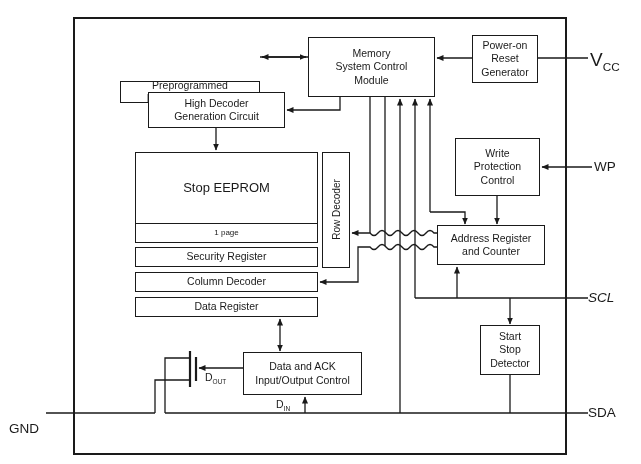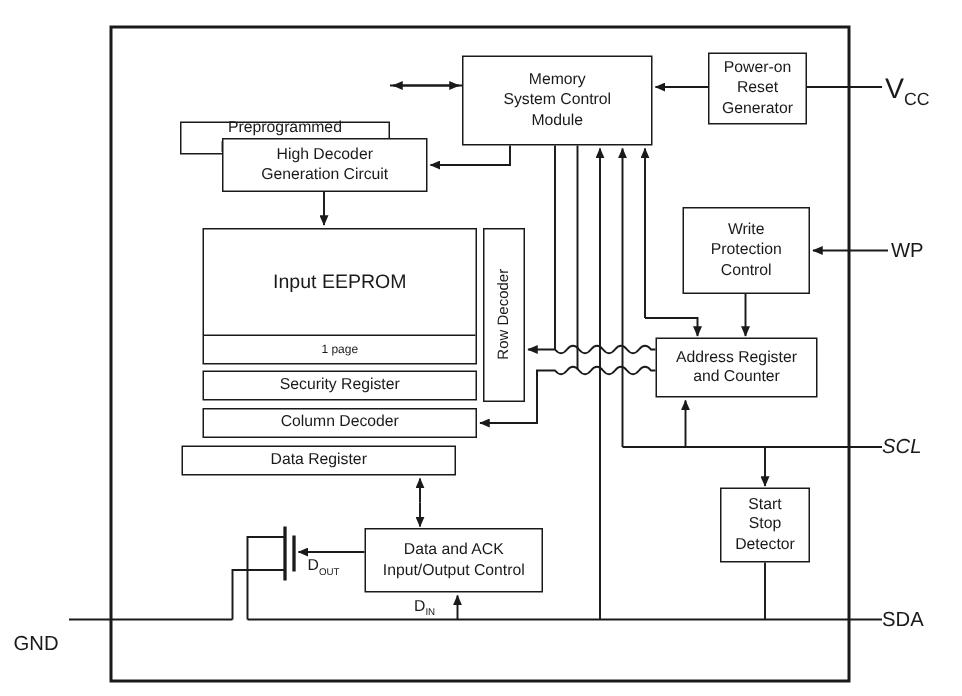--- a/index.html
+++ b/index.html
@@ -17,21 +17,21 @@
   .b-hv{left:148px;top:92px;width:137px;height:36px;}
   .b-eeprom{left:135px;top:152px;width:183px;height:91px;padding-bottom:18px;}
   .b-eeprom .lbl{font-size:13px;}
   .strip{position:absolute;left:0;right:0;bottom:0;height:18px;border-top:1.5px solid #1a1a1a;
          font-size:8px;line-height:17px;text-align:center;}
   .b-rowdec{left:322px;top:152px;width:28px;height:116px;display:block;}
   .b-rowdec .lbl{position:absolute;width:116px;height:25px;line-height:25px;
                  left:-45.5px;top:44px;transform:rotate(-90deg);text-align:center;font-size:10px;}
   .b-security{left:135px;top:247px;width:183px;height:20px;}
   .b-coldec{left:135px;top:272px;width:183px;height:20px;}
-  .b-datareg{left:121px;top:297px;width:183px;height:20px;}
+  .b-datareg{left:135px;top:297px;width:183px;height:20px;}
   .b-wp{left:455px;top:138px;width:85px;height:58px;}
   .b-addrreg{left:437px;top:225px;width:108px;height:40px;}
   .b-startstop{left:480px;top:325px;width:60px;height:50px;}
   .b-dataack{left:243px;top:352px;width:119px;height:43px;}
   .wires{position:absolute;left:0;top:0;width:641px;height:464px;z-index:3;pointer-events:none;}
   .pin{position:absolute;z-index:4;font-size:13.5px;}
   .pin sub, .sig sub{font-size:62%;}
   .pin-vcc{left:590px;top:49px;font-size:19px;}
   .pin-wp{left:594px;top:159px;}
   .pin-scl{left:588px;top:290px;font-style:italic;}
@@ -111,21 +111,21 @@
 Reset
 Generator</span>
   </div>
 
   <div class="box b-hv">
     <span class="lbl">High Decoder
 Generation Circuit</span>
   </div>
 
   <div class="box b-eeprom">
-    <span class="lbl">Input EEPROM</span>
+    <span class="lbl">Stop EEPROM</span>
     <div class="strip">
       <span>1 page</span>
     </div>
   </div>
 
   <div class="box b-rowdec">
     <span class="lbl">Row Decoder</span>
   </div>
 
   <div class="box b-security">

